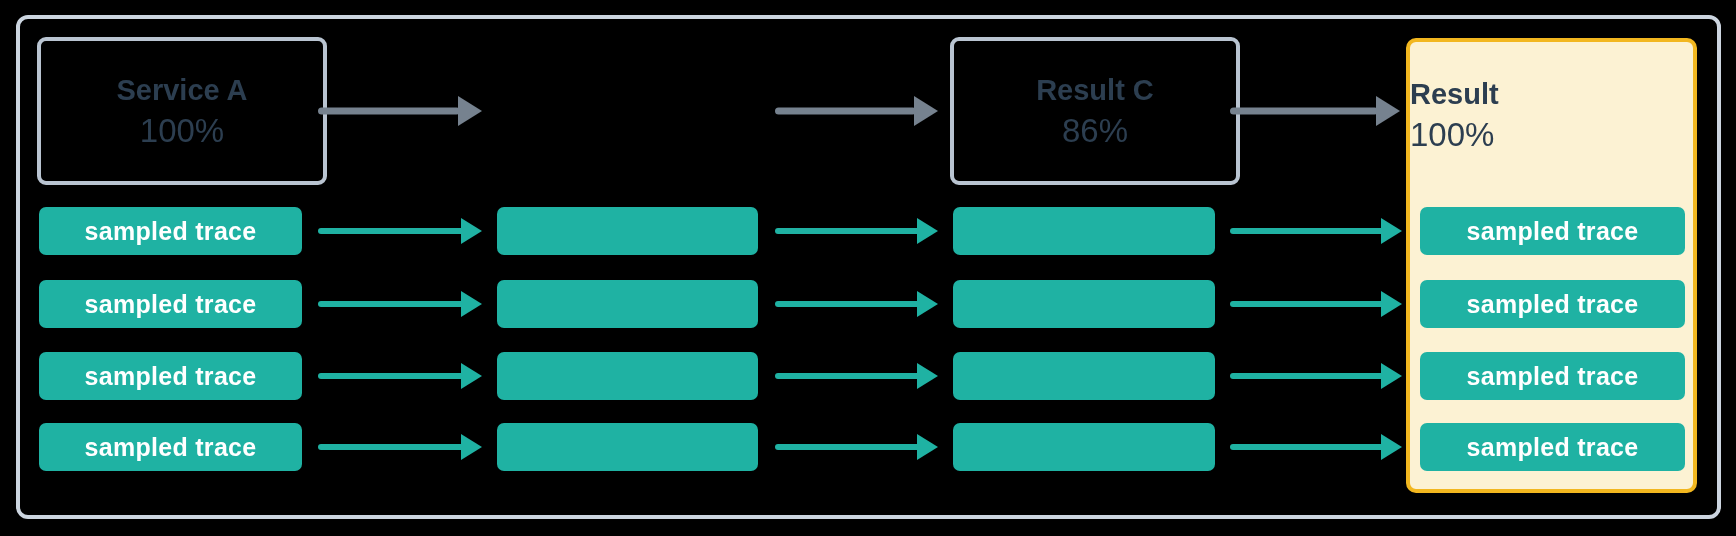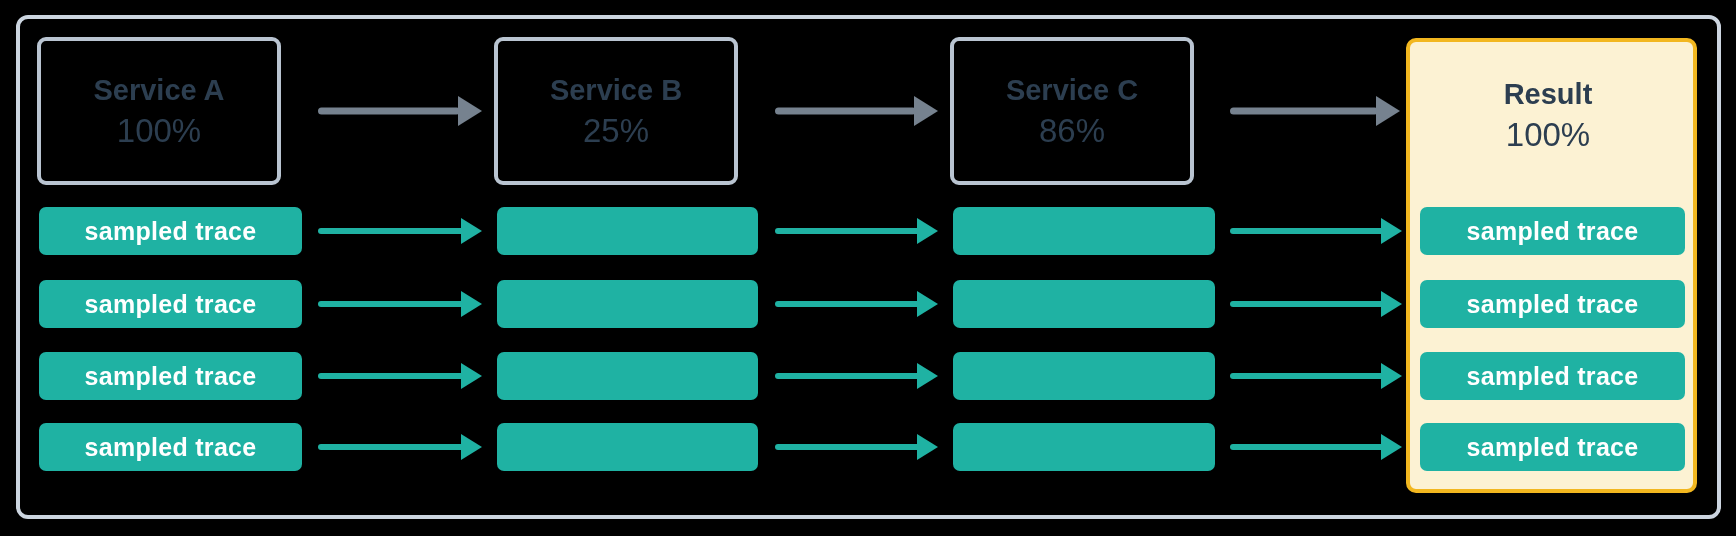--- a/index.html
+++ b/index.html
@@ -21,38 +21,38 @@
     width:1736px;height:536px;
     background:var(--background);
     overflow:hidden;
   }
   .outer{
     position:absolute;left:16px;top:15px;width:1705px;height:504px;
     border:4px solid var(--container-border);
     border-radius:12px;
   }
   .svc{
-    position:absolute;top:37px;width:244px;height:148px;
+    position:absolute;top:37px;width:290px;height:148px;
     border:4px solid var(--box-border);
     border-radius:9px;
     display:flex;flex-direction:column;align-items:center;justify-content:center;
     gap:9px;
     color:var(--service-text);
   }
   .svc-name{font-size:29px;font-weight:bold;line-height:1;}
   .svc-rate{font-size:33px;font-weight:normal;line-height:1;}
   .result{
     position:absolute;left:1406px;top:38px;width:291px;height:455px;
     background:var(--result-fill);
     border:4px solid var(--result-border);
     border-radius:10px;
   }
   .result-header{
     position:absolute;left:0;right:7px;top:0;height:146px;
-    display:flex;flex-direction:column;align-items:center;justify-content:center;
+    display:flex;flex-direction:column;align-items:flex-start;justify-content:center;
     gap:9px;color:var(--service-text);
   }
   .trace{
     position:absolute;height:48px;
     background:var(--teal);
     border-radius:7px;
     color:var(--trace-text);
     font-size:25px;font-weight:600;
     display:flex;align-items:center;justify-content:center;
     letter-spacing:.3px;
@@ -83,26 +83,22 @@
 <body>
 
 <div class="canvas">
 
   <div class="outer"></div>
 
   <div class="svc" style="left:37px">
     <div class="svc-name">Service A</div>
     <div class="svc-rate">100%</div>
   </div>
-  <div class="svc" style="left:494px">
-    <div class="svc-name">Service B</div>
-    <div class="svc-rate">25%</div>
-  </div>
   <div class="svc" style="left:950px">
-    <div class="svc-name">Service C</div>
+    <div class="svc-name">Result C</div>
     <div class="svc-rate">86%</div>
   </div>
 
   <div class="result">
     <div class="result-header">
       <div class="svc-name">Result</div>
       <div class="svc-rate">100%</div>
     </div>
     <div class="trace" style="left:10px;top:165px;width:265px">sampled trace</div>
     <div class="trace" style="left:10px;top:238px;width:265px">sampled trace</div>

